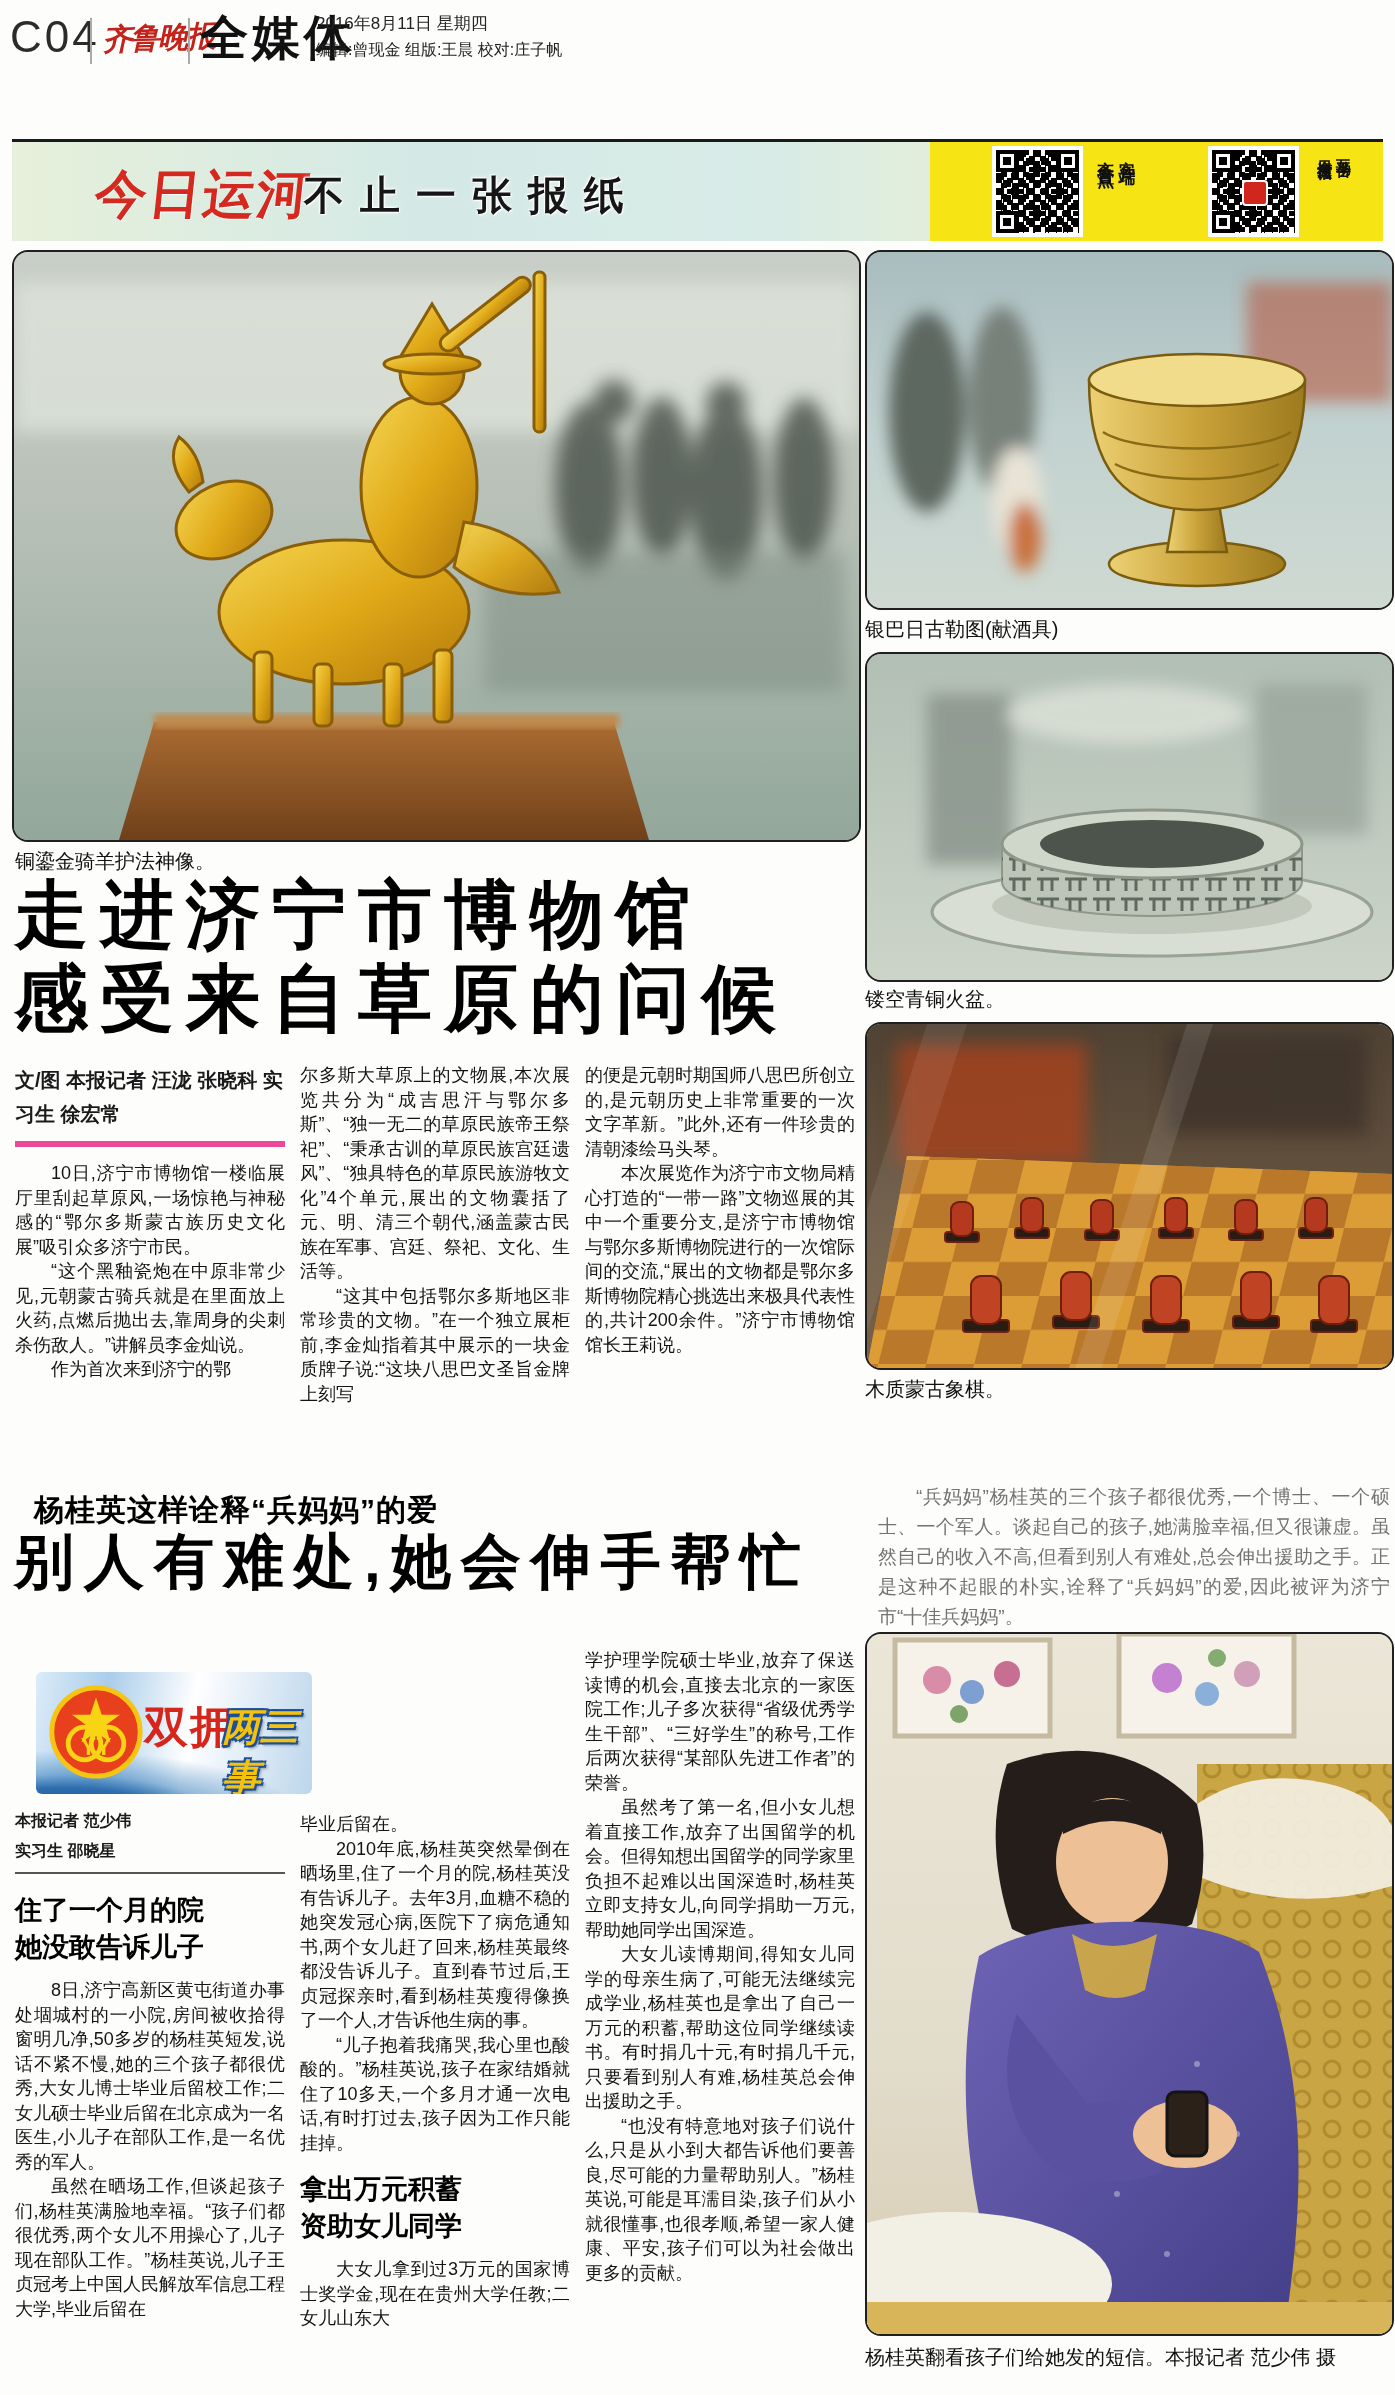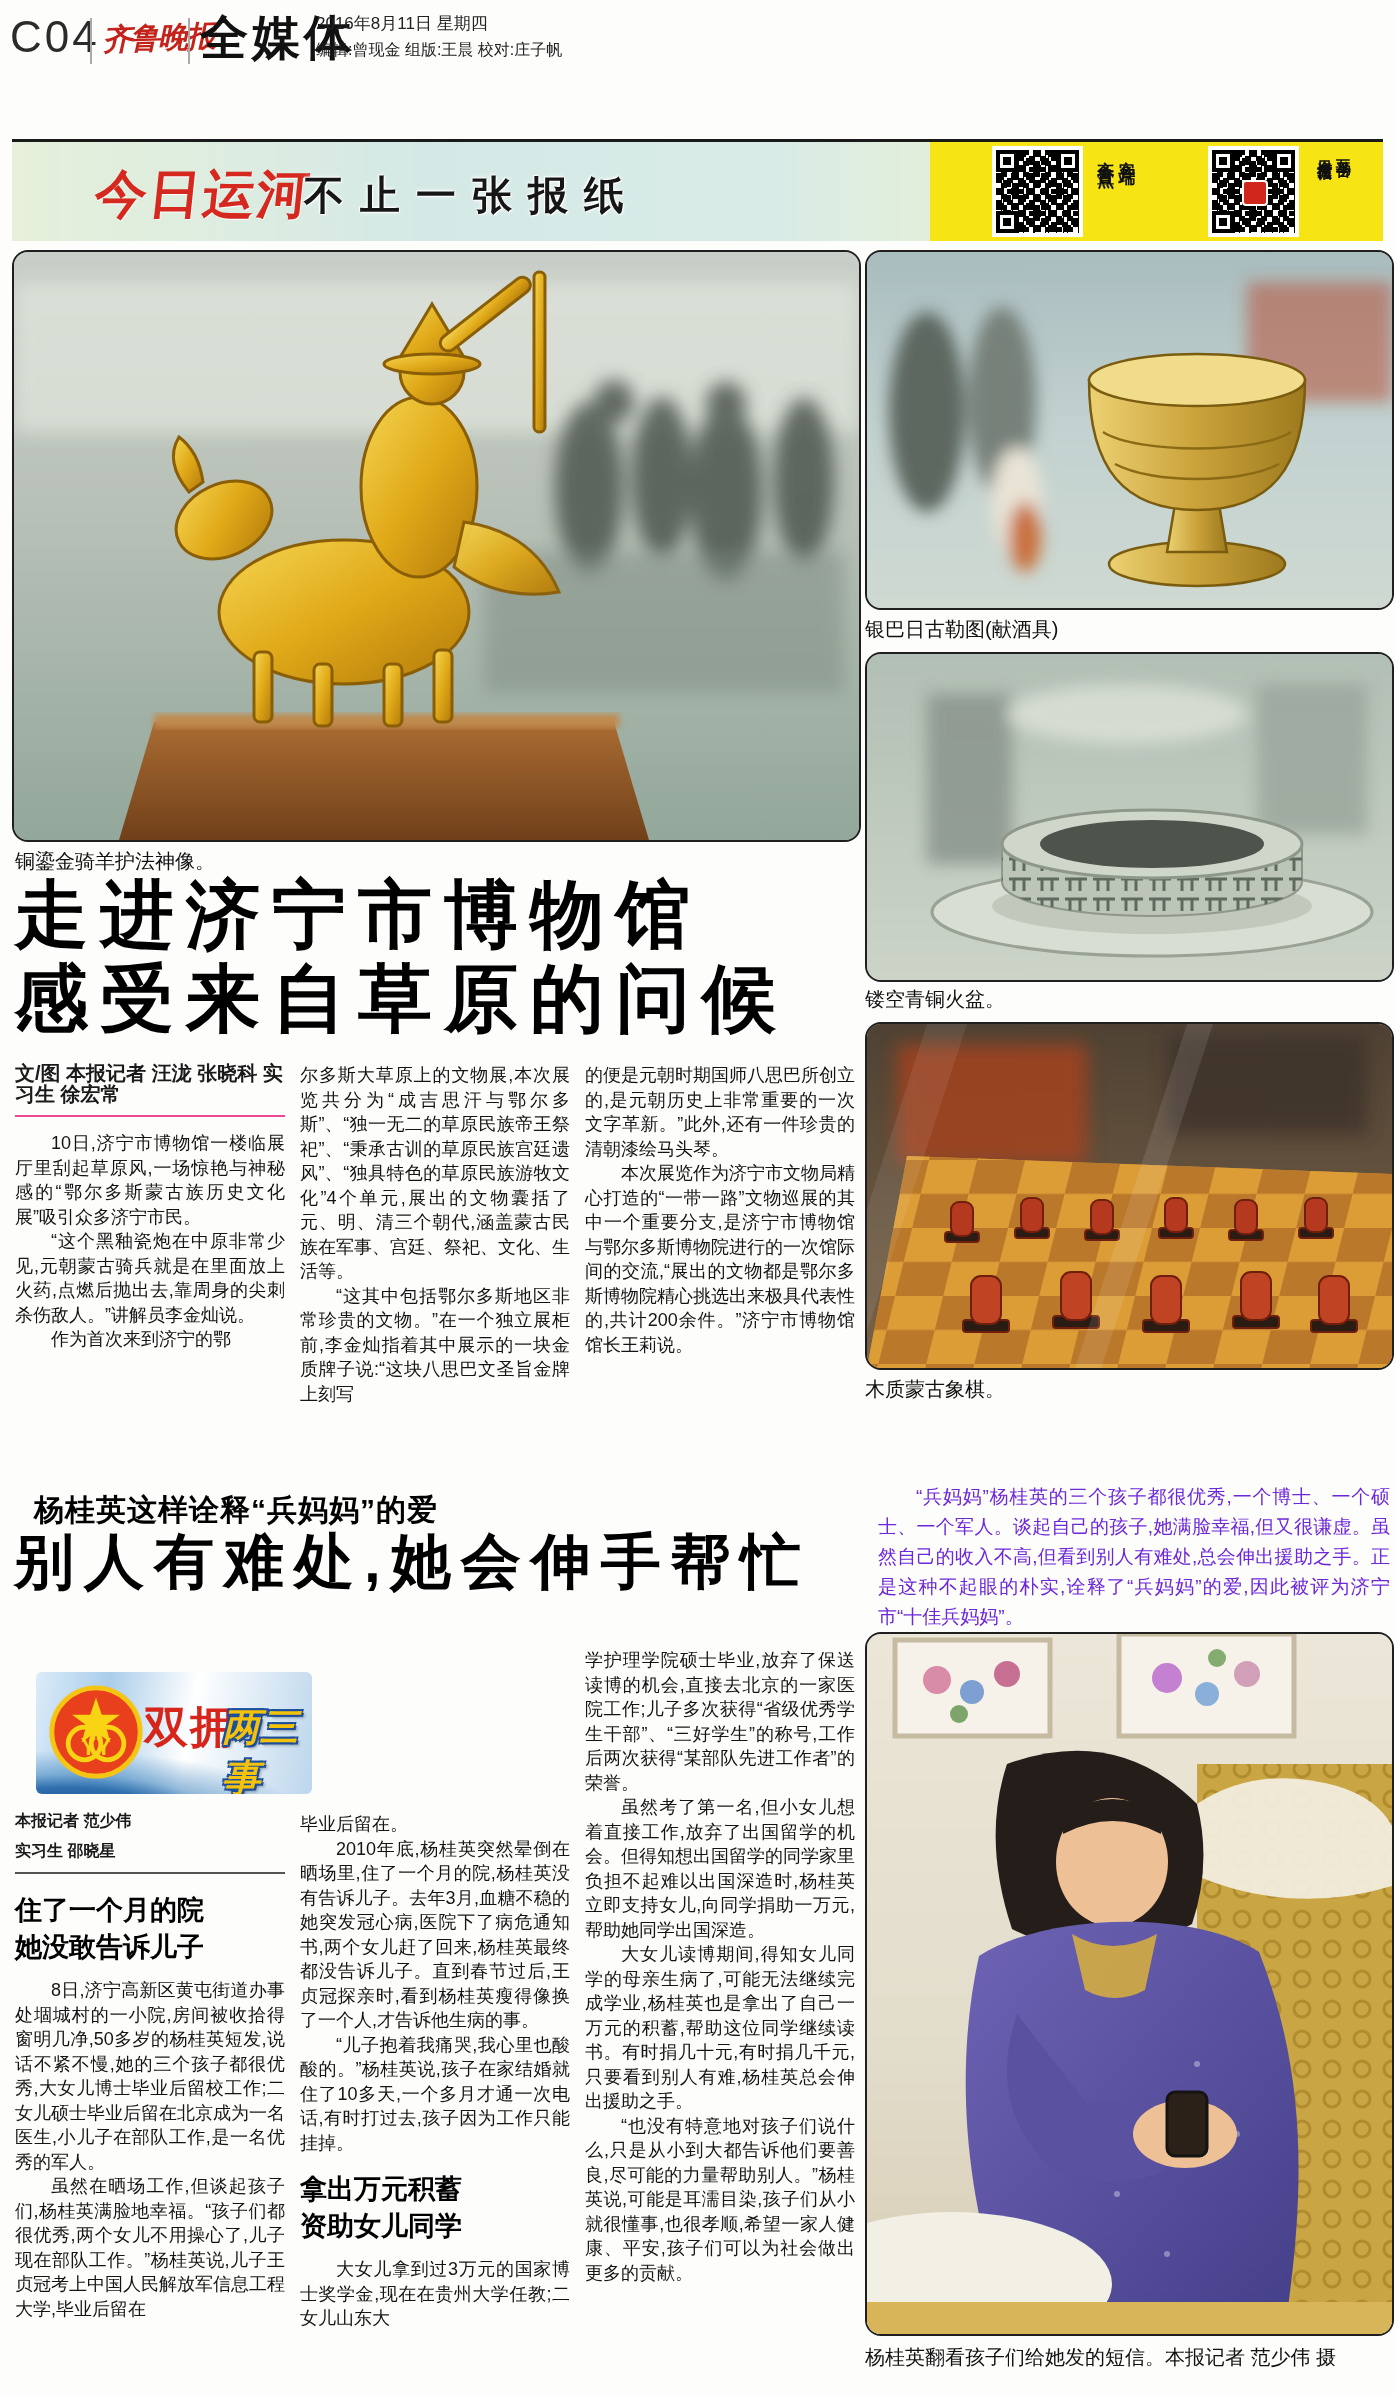--- a/index.html
+++ b/index.html
@@ -38,30 +38,30 @@
   .vl1{left:1083px;font-size:17px;letter-spacing:3px;}
   .vl2{left:1303px;font-size:15px;letter-spacing:1px;}
 
   
   .photo{border:2px solid #1f1f1f;border-radius:16px;overflow:hidden;background:#b9c0b8;}
   .photo svg{display:block;width:100%;height:100%;}
   .caption{font-size:20px;color:#111;}
 
   
   .headline1{left:14px;font-size:74px;font-weight:900;letter-spacing:12px;color:#000;line-height:1;}
-  .byline-box{font-size:20px;font-weight:700;line-height:21px;border-bottom:2px solid #ec4899;
+  .byline-box{font-size:20px;font-weight:700;line-height:34px;border-bottom:6px solid #ec4899;
               padding-bottom:10px;margin-bottom:14px;}
   .col{position:absolute;width:270px;}
   .col p{font-size:18px;line-height:24.5px;text-align:justify;margin:0;text-indent:2em;color:#141414;}
   .col p.cont{text-indent:0;}
 
   
   .kicker{left:34px;top:1490px;font-size:30px;font-weight:900;color:#000;letter-spacing:1px;}
   .headline2{left:14px;top:1532px;font-size:60px;font-weight:900;letter-spacing:10px;color:#000;line-height:1;}
-  .intro{left:878px;top:1482px;width:512px;font-size:19px;line-height:30px;text-align:justify;text-indent:2em;color:#6d28d9;}
+  .intro{left:878px;top:1482px;width:512px;font-size:19px;line-height:30px;text-align:justify;text-indent:2em;color:#737373;}
   .logobox{left:15px;top:1672px;width:276px;height:122px;border-radius:6px;overflow:hidden;
            background:
              radial-gradient(140% 90% at 10% 120%,#0d3f7e 0%,#2f6fae 28%,rgba(60,130,190,.55) 40%,rgba(255,255,255,0) 62%),
              linear-gradient(100deg,#dcecf9 0%,#aacdEA 25%,#ffffff 55%,#bcd6ec 100%); margin-left: 21px;}
   .logo-badge{position:absolute;left:108px;top:26px;font-size:44px;font-weight:900;color:#d6251a;letter-spacing:2px;}
   .logo-script{position:absolute;left:186px;top:30px;font-size:38px;font-weight:900;font-style:italic;color:#f4c20d;
      text-shadow:2px 2px 0 #1b4f9c,-2px 2px 0 #1b4f9c,2px -2px 0 #1b4f9c,-2px -2px 0 #1b4f9c,3px 3px 3px rgba(0,0,0,.35);}
   .byline2{font-size:16px;font-weight:700;line-height:30px;}
   .rule{border-bottom:2px solid #555;margin:6px 0 18px;}
   .subhead{font-size:27px;font-weight:900;line-height:37px;color:#000;margin:16px 0 12px;}

